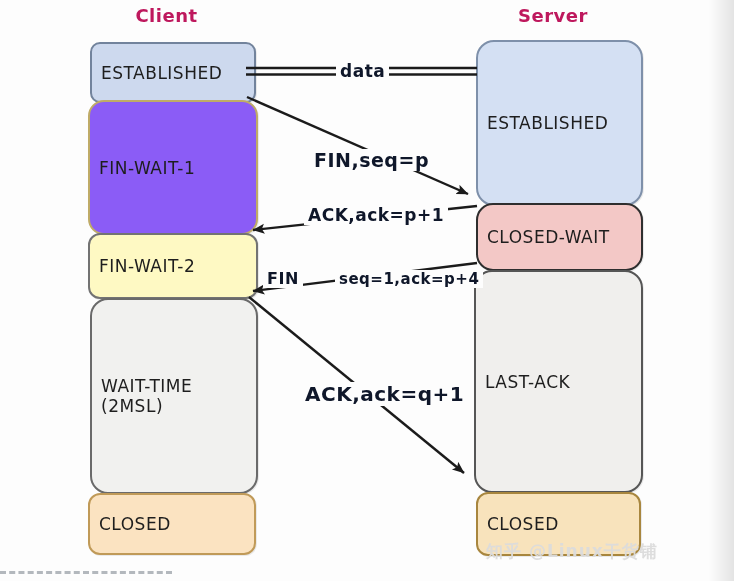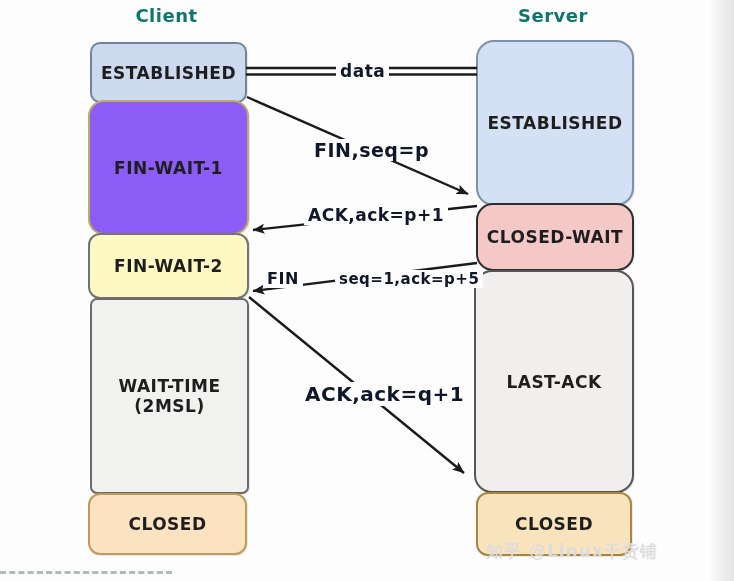--- a/index.html
+++ b/index.html
@@ -4,50 +4,51 @@
 <style>
   html,body { margin:0; padding:0; background:#ffffff; }
   #canvas {
     position:relative; width:734px; height:581px;
     background:#fdfdfd; overflow:hidden;
     font-family:"DejaVu Sans", sans-serif;
     color:#1e1e1e;
   }
   .col-header {
     position:absolute; top:5px; text-align:center;
-    font-size:18px; font-weight:bold; letter-spacing:0.5px; color:#0f766e;
+    font-size:18px; font-weight:bold; letter-spacing:0.5px; color:#be185d;
   }
   #header-client { left:90px; width:153px; }
   #header-server { left:476px; width:154px; }
 
   .state-box {
     position:absolute; display:flex; flex-direction:column;
-    align-items:center; justify-content:center;
-    font-weight:bold; letter-spacing:0.5px; text-align:center;
+    align-items:flex-start; justify-content:center;
+    font-weight:normal; letter-spacing:0.5px; text-align:center;
     box-shadow:1px 1px 0 rgba(0,0,0,0.08);
+    padding-left:9px;
   }
   #box-est-client   { left:90px;  top:42px;  width:153px; height:57px;  background:#cdd9ee; border:2px solid #72839c;   border-radius:10px; font-size:17px; }
   #box-fin-wait-1   { left:88px;  top:100px; width:157px; height:131px; background:#8b5cf6; border:2px solid #bfab67;   border-radius:16px; font-size:17px; }
   #box-fin-wait-2   { left:88px;  top:233px; width:157px; height:62px;  background:#fef9c3; border:2px solid #737373;   border-radius:12px; font-size:17px; }
-  #box-wait-time    { left:90px;  top:298px; width:155px; height:192px; background:#f1f1ef; border:2px solid #6a6a6a;   border-radius:7px; font-size:17px; }
+  #box-wait-time    { left:90px;  top:298px; width:155px; height:192px; background:#f1f1ef; border:2px solid #6a6a6a;   border-radius:18px; font-size:17px; }
   #box-closed-client{ left:88px;  top:493px; width:155px; height:58px;  background:#fbe3c1; border:2px solid #c09a58;   border-radius:12px; font-size:17px; }
   #box-est-server   { left:476px; top:40px;  width:154px; height:162px; background:#d4e0f3; border:2px solid #7e90aa;   border-radius:18px; font-size:17px; }
   #box-closed-wait  { left:476px; top:203px; width:154px; height:64px;  background:#f3c8c6; border:2.5px solid #2e2e2e; border-radius:17px; font-size:17px; }
   #box-last-ack     { left:474px; top:270px; width:156px; height:219px; background:#f0efed; border:2px solid #565656;   border-radius:18px; font-size:17px; }
   #box-closed-server{ left:476px; top:492px; width:152px; height:60px;  background:#f8e3bc; border:2.5px solid #a8863e; border-radius:12px; font-size:17px; }
 
   #arrow-layer { position:absolute; left:0; top:0; width:734px; height:581px; z-index:5; }
 
   .msg-label {
     position:absolute; z-index:10; background:#fdfdfd;
     font-weight:bold; color:#0f172a; padding:0 4px; white-space:nowrap;
     letter-spacing:0.5px;
   }
   #label-data     { left:336px; top:61px;  font-size:17px; }
-  #label-fin-seq  { left:310px; top:139px; font-size:19px; }
+  #label-fin-seq  { left:310px; top:149px; font-size:19px; }
   #label-ack-p    { left:304px; top:205px; font-size:17px; }
   #label-fin      { left:263px; top:269px; font-size:16px; }
   #label-seq1     { left:335px; top:270px; font-size:15px; }
   #label-ack-q    { left:301px; top:382px; font-size:20px; }
 
   #watermark {
     position:absolute; left:486px; top:520px; z-index:30;
     font-size:17px; font-weight:bold; letter-spacing:1px;
     color:rgba(219,219,219,0.95); white-space:nowrap;margin-top:20px;
   }
@@ -114,19 +115,19 @@
 
     <line x1="477" y1="263" x2="253" y2="291" stroke="#1b1b1b" stroke-width="2.4" marker-end="url(#ah)"></line>
 
     <line x1="249" y1="297" x2="464" y2="473" stroke="#1b1b1b" stroke-width="2.4" marker-end="url(#ah)"></line>
   </svg>
 
   <div class="msg-label" id="label-data">data</div>
   <div class="msg-label" id="label-fin-seq">FIN,seq=p</div>
   <div class="msg-label" id="label-ack-p">ACK,ack=p+1</div>
   <div class="msg-label" id="label-fin">FIN</div>
-  <div class="msg-label" id="label-seq1">seq=1,ack=p+5</div>
+  <div class="msg-label" id="label-seq1">seq=1,ack=p+4</div>
   <div class="msg-label" id="label-ack-q">ACK,ack=q+1</div>
 
   <div id="watermark">知乎 @Linux干货铺</div>
   <div id="bottom-dashed-line"></div>
   <div id="edge-gradient"></div>
 </div>
 
 </body></html>

